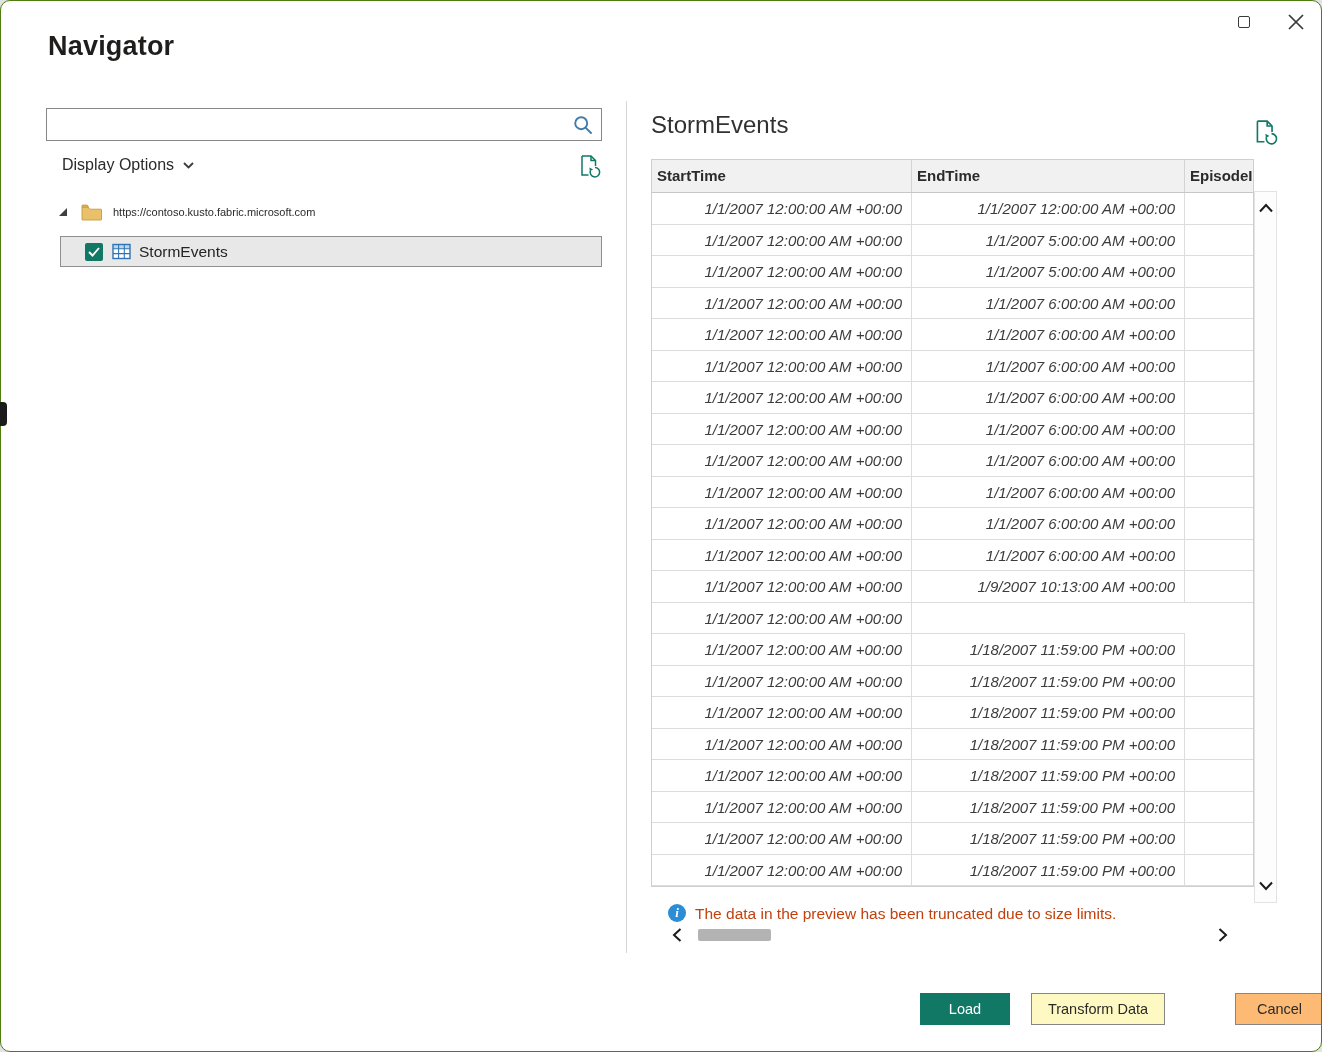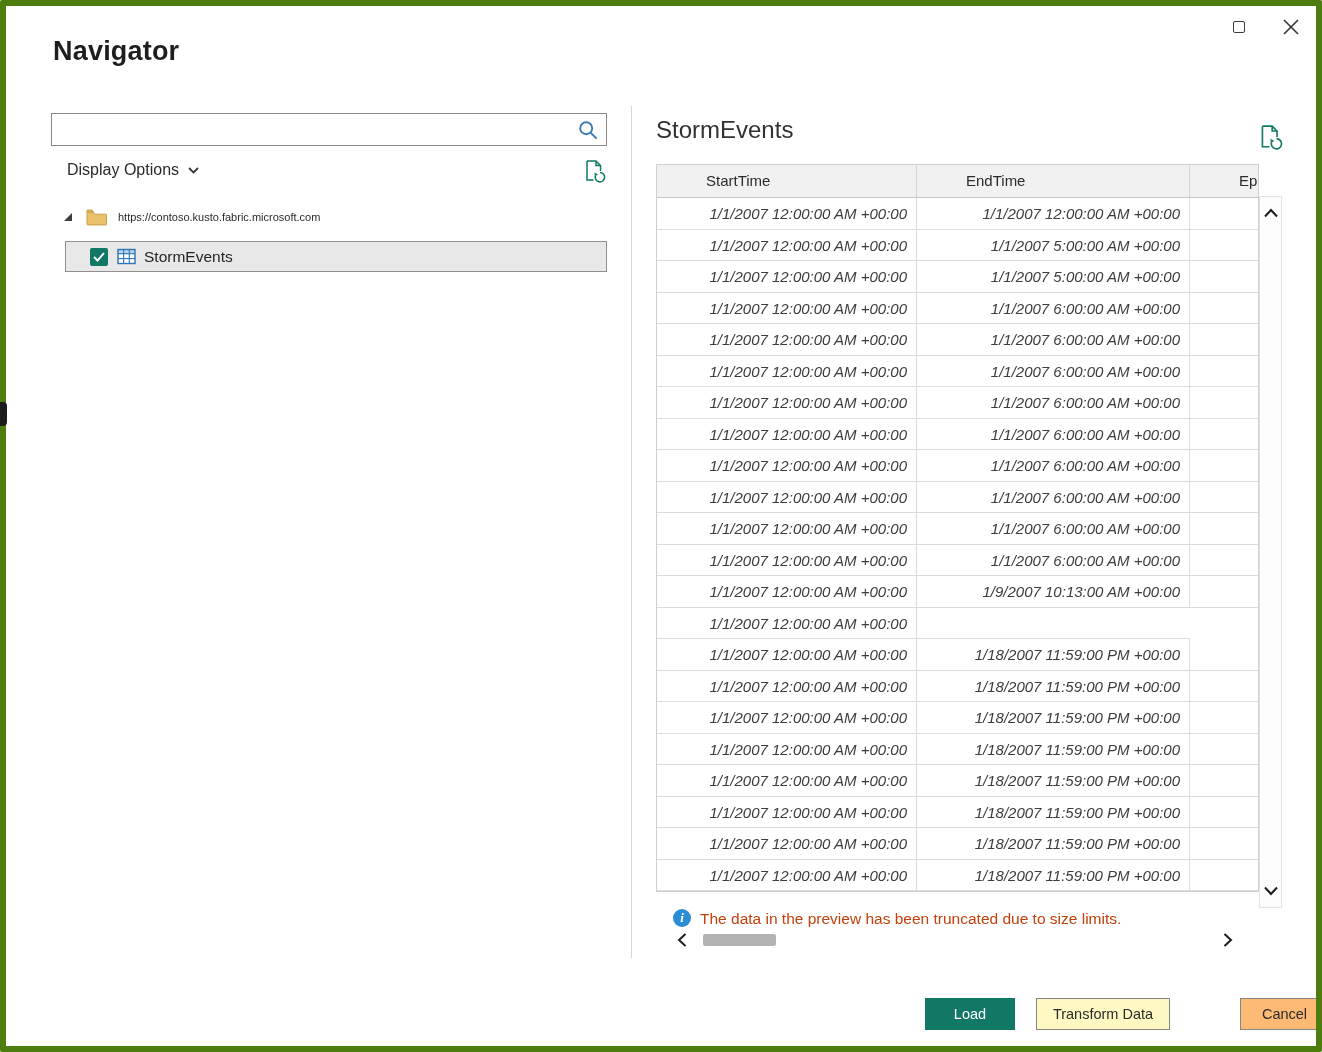--- a/index.html
+++ b/index.html
@@ -5,21 +5,21 @@
   html,body{margin:0;padding:0;}
   body{
     width:1322px;height:1052px;position:relative;
     background:#e3e3e3;
     font-family:"Liberation Sans", sans-serif;
     -webkit-font-smoothing:antialiased;
     overflow:hidden;
   }
   .dialog{
     position:absolute;inset:0;background:#ffffff;
-    border:6px solid #4d7c0f;border-radius:2px;box-sizing:border-box;
+    border:1px solid #4d7c0f;border-radius:10px;box-sizing:border-box;
     overflow:hidden;
   }
   
   .win-controls{position:absolute;top:8px;right:12px;display:flex;gap:26px;align-items:center;}
   .win-btn{width:26px;height:26px;display:flex;align-items:center;justify-content:center;background:transparent;border:none;cursor:pointer;padding:0;}
   .max-glyph{width:12px;height:12px;border:1.6px solid #3a3a3a;box-sizing:border-box;border-radius:2px;}
   
   .dlg-title{position:absolute;left:47px;top:30px;font-size:27px;font-weight:bold;color:#1f1e1d;margin:0;letter-spacing:.2px;}
   
   .search-box{position:absolute;left:45px;top:107px;width:556px;height:33px;border:1px solid #8a8886;box-sizing:border-box;display:flex;align-items:center;background:#fff;}
@@ -37,21 +37,21 @@
   .checkbox{width:18px;height:18px;border-radius:2px;background:#117865;margin-left:24px;display:flex;align-items:center;justify-content:center;flex:0 0 auto;}
   .table-icon{width:19px;height:19px;margin-left:9px;flex:0 0 auto;}
   .tree-item .item-label{font-size:15.5px;color:#252423;margin-left:8px;}
   
   .panel-divider{position:absolute;left:625px;top:100px;width:1px;height:852px;background:#d6d6d6;}
   
   .preview-title{position:absolute;left:650px;top:110px;font-size:24px;font-weight:normal;color:#323130;margin:0;}
   .preview-refresh{position:absolute;left:1250px;top:118px;width:28px;height:28px;background:transparent;border:none;cursor:pointer;padding:0;}
   .ptable{position:absolute;left:650px;top:158px;width:601px;border:1px solid #cfcfcf;box-sizing:content-box;background:#fff;}
   .thead{display:grid;grid-template-columns:260px 273px 1fr;height:32px;background:#f1f1f1;border-bottom:1px solid #c6c6c6;}
-  .thcell{font-weight:normal;font-size:15px;color:#2b2b2b;line-height:32px;padding-left:5px;border-right:1px solid #d4d4d4;overflow:hidden;white-space:nowrap;margin-left:44px;}
+  .thcell{font-weight:bold;font-size:15px;color:#2b2b2b;line-height:32px;padding-left:5px;border-right:1px solid #d4d4d4;overflow:hidden;white-space:nowrap;}
   .thcell:last-child{border-right:none;}
   .trow{display:grid;grid-template-columns:260px 273px 1fr;height:31.5px;}
   .tcell{font-size:15px;font-style:italic;color:#3c3c3c;line-height:31.5px;text-align:right;padding-right:9px;border-bottom:1px solid #dcdcdc;border-right:1px solid #dcdcdc;overflow:hidden;white-space:nowrap;}
   .tcell.col2{border-right:none;}
   
   .vscroll{position:absolute;left:1253px;top:190px;width:23px;height:712px;background:#fdfdfd;border:1px solid #e3e3e3;box-sizing:border-box;}
   .vscroll .arrow{position:absolute;left:0;width:100%;height:24px;display:flex;align-items:center;justify-content:center;background:transparent;border:none;cursor:pointer;padding:0;}
   .vscroll .arrow.up{top:4px;}
   .vscroll .arrow.down{bottom:4px;}
   

